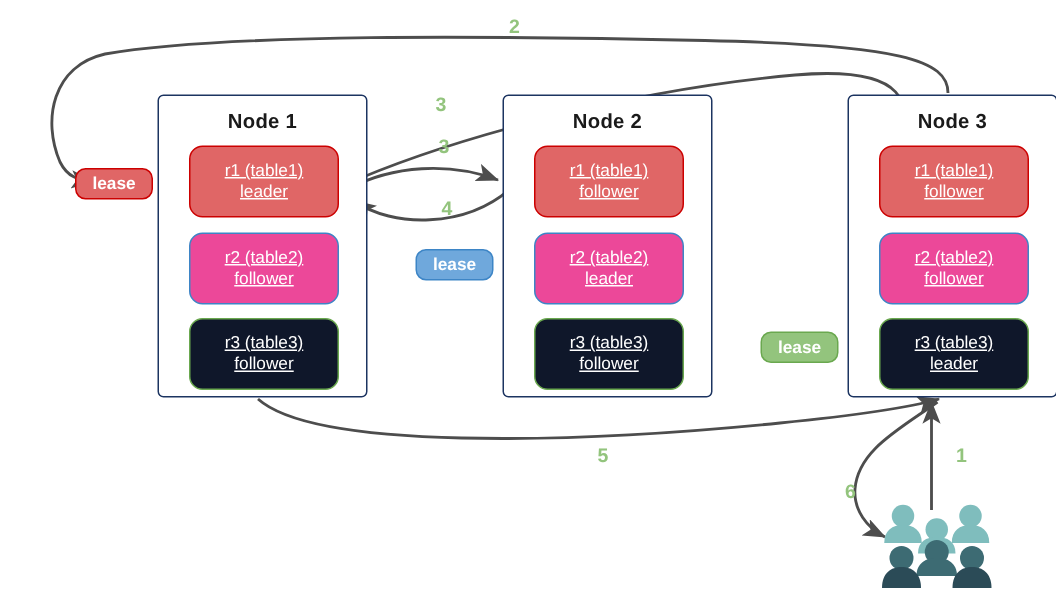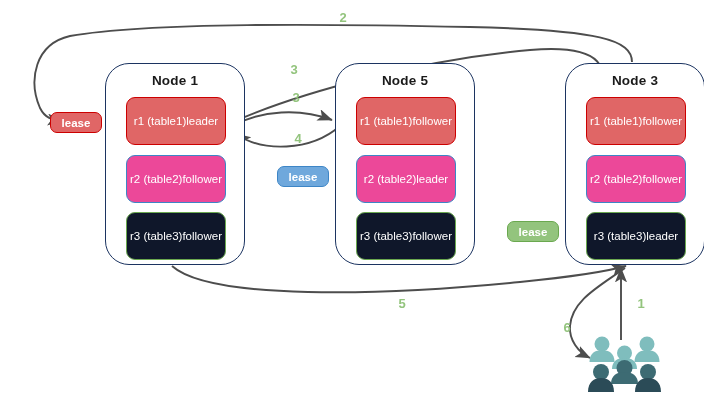--- a/index.html
+++ b/index.html
@@ -9,47 +9,49 @@
     font-family:"Liberation Sans", sans-serif;
     position:relative;
     overflow:hidden;
   }
   #canvas{position:absolute;left:0;top:0;width:704px;height:405px;}
   svg.layer{position:absolute;left:0;top:0;width:704px;height:405px;pointer-events:none;}
 
   .node-box{
     position:absolute;
     border:1.6px solid #1c3461;
-    border-radius:24px;
+    border-radius:4px;
     background:#ffffff;
     box-sizing:border-box;
   }
   .node-title{
     position:absolute;
     left:0;right:0;top:9px;
     text-align:center;
     font-size:13.5px;
     font-weight:bold;
     color:#1a1a1a;
     letter-spacing:0.2px;
   }
   .replica{
     position:absolute;
     left:20px;
     width:100px;
     height:48px;
     border-radius:9px;
     box-sizing:border-box;
     display:flex;
+    flex-direction:column;
     align-items:center;
     justify-content:center;
     color:#ffffff;
     font-size:11.5px;
     line-height:14px;
     text-align:center;
+    text-decoration:underline;
   }
   .rep-red{background:#e06666;border:1.6px solid #cc0000;}
   .rep-blue{background:#ec4899;border:1.6px solid #3d85c6;}
   .rep-green{background:#0f172a;border:1.6px solid #6aa84f;}
 
   .lease{
     position:absolute;
     border-radius:7px;
     box-sizing:border-box;
     color:#ffffff;
@@ -112,21 +114,21 @@
       <span>r2 (table2)</span>
       <span>follower</span>
     </div>
     <div class="replica rep-green" style="top:148px;">
       <span>r3 (table3)</span>
       <span>follower</span>
     </div>
   </div>
 
   <div class="node-box" style="left:335px;top:63px;width:140px;height:202px;">
-    <div class="node-title">Node 5</div>
+    <div class="node-title">Node 2</div>
     <div class="replica rep-red" style="top:33px;">
       <span>r1 (table1)</span>
       <span>follower</span>
     </div>
     <div class="replica rep-blue" style="top:91px;">
       <span>r2 (table2)</span>
       <span>leader</span>
     </div>
     <div class="replica rep-green" style="top:148px;">
       <span>r3 (table3)</span>

